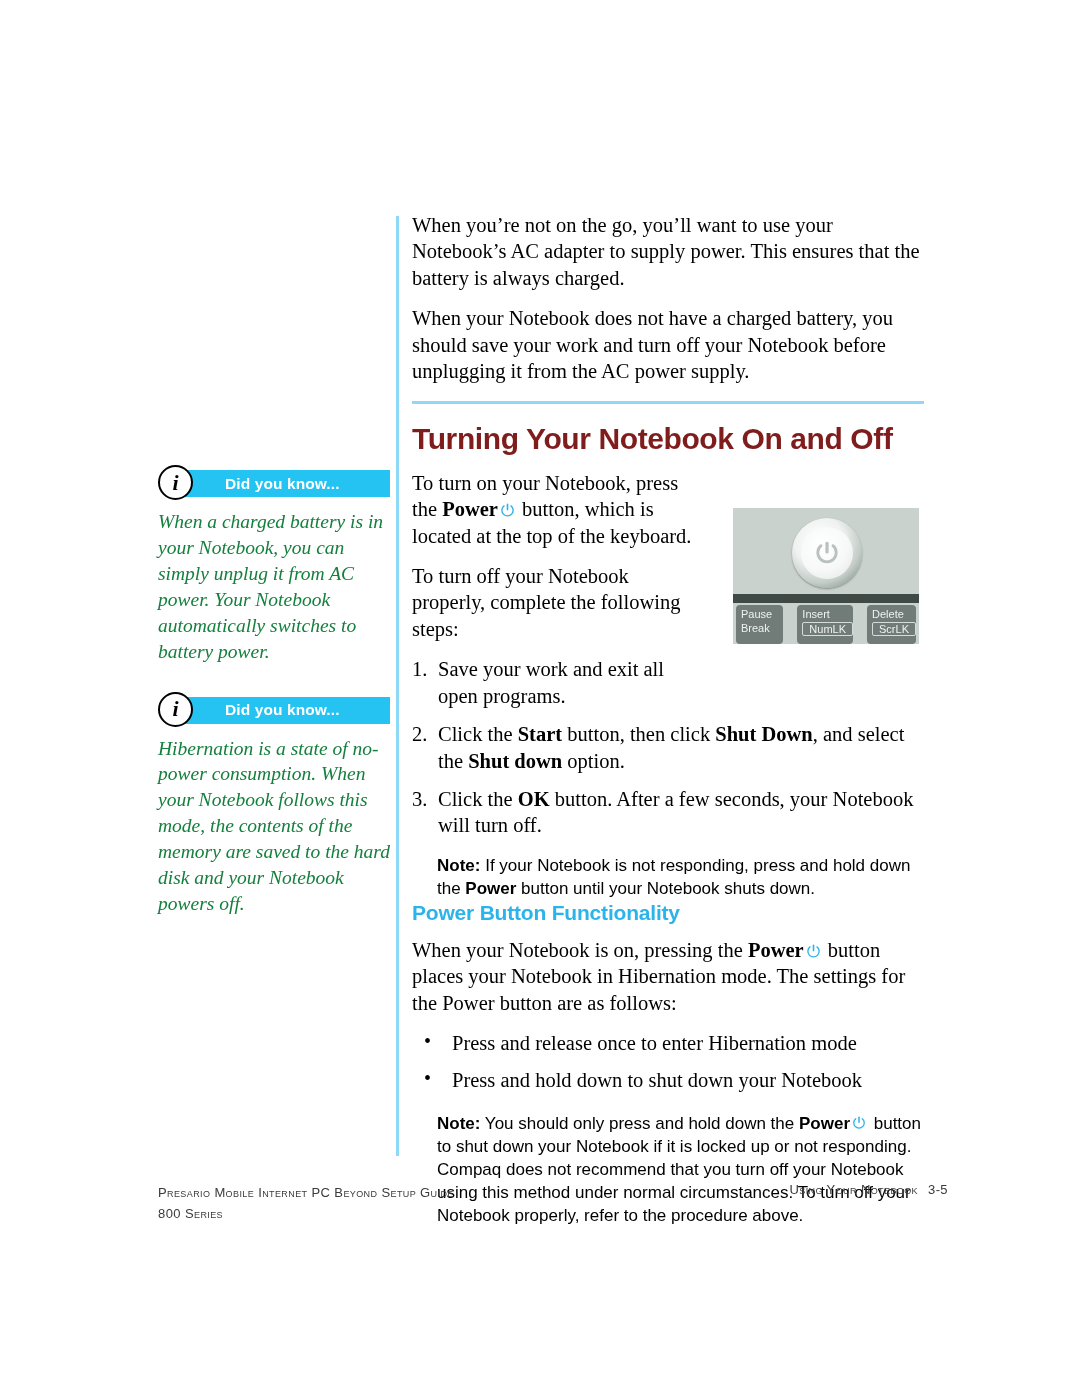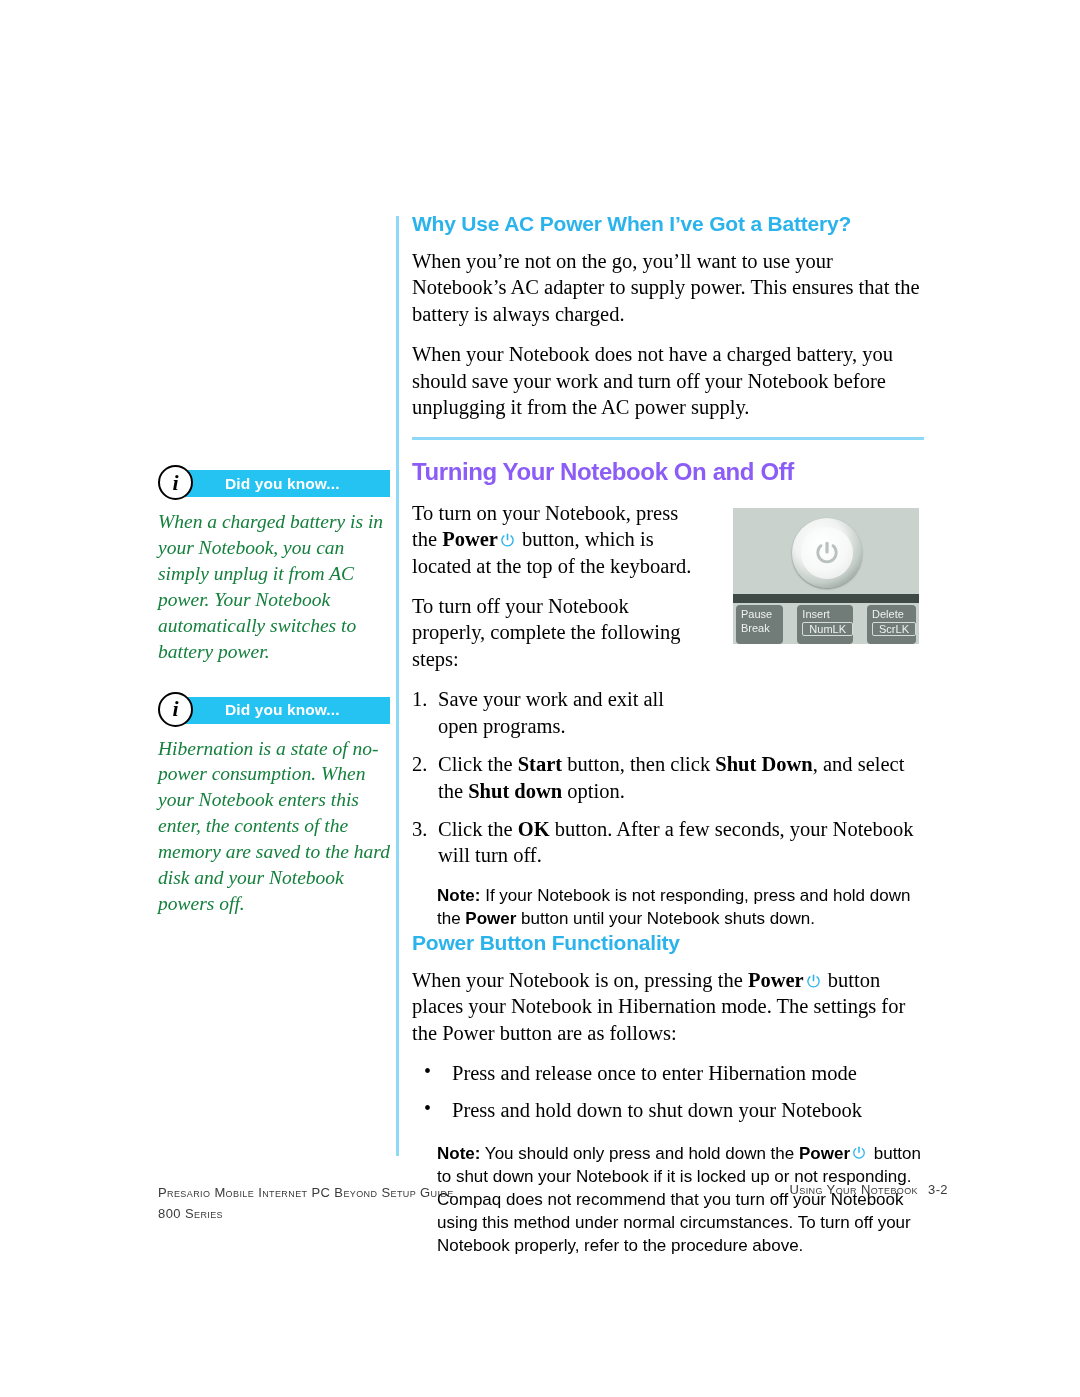--- a/index.html
+++ b/index.html
@@ -102,22 +102,22 @@
     font-family: "Liberation Sans", sans-serif;
     font-weight: bold;
     font-size: 21px;
     color: #2bb3ec;
     letter-spacing: -0.2px;
   }
   h1.chapter-head {
     margin: 0 0 14px 0;
     font-family: "Liberation Sans", sans-serif;
     font-weight: bold;
-    font-size: 24px;
-    color: #8b5cf6;
+    font-size: 30px;
+    color: #7f1d1d;
     letter-spacing: -0.4px;
   }
   .rule {
     height: 3px;
     background: #8ed8f8;
     margin: 16px 0 18px 0;
   }
 
   p.body {
     margin: 0 0 14px 0;
@@ -315,28 +315,27 @@
         <span class="callout-banner-label">Did you know...</span>
       </div>
       <div class="callout-body">When a charged battery is in your Notebook, you can simply unplug it from AC power. Your Notebook automatically switches to battery power.</div>
     </div>
 
     <div class="callout" style="margin-top:32px;">
       <div class="callout-banner">
         <span class="info-icon">i</span>
         <span class="callout-banner-label">Did you know...</span>
       </div>
-      <div class="callout-body">Hibernation is a state of no-power consumption. When your Notebook enters this enter, the contents of the memory are saved to the hard disk and your Notebook powers off.</div>
+      <div class="callout-body">Hibernation is a state of no-power consumption. When your Notebook follows this mode, the contents of the memory are saved to the hard disk and your Notebook powers off.</div>
     </div>
 
   </div>
 
   <div class="main">
 
-    <h2 class="section-head">Why Use AC Power When I’ve Got a Battery?</h2>
 
     <p class="body">When you’re not on the go, you’ll want to use your Notebook’s AC adapter to supply power. This ensures that the battery is always charged.</p>
 
     <p class="body">When your Notebook does not have a charged battery, you should save your work and turn off your Notebook before unplugging it from the AC power supply.</p>
 
     <div class="rule"></div>
 
     <h1 class="chapter-head">Turning Your Notebook On and Off</h1>
 
     <p class="body narrow">
@@ -425,17 +424,17 @@
       </div>
     </div>
   </div>
 
   <div class="footer">
     <div class="footer-left">
       <div class="sc">Presario Mobile Internet PC Beyond Setup Guide</div>
       <div class="sc">800 Series</div>
     </div>
     <div class="footer-right">
-      <span class="sc">Using Your Notebook</span><span class="footer-page sc">3-2</span>
+      <span class="sc">Using Your Notebook</span><span class="footer-page sc">3-5</span>
     </div>
   </div>
 
 </div>
 
 </body></html>

